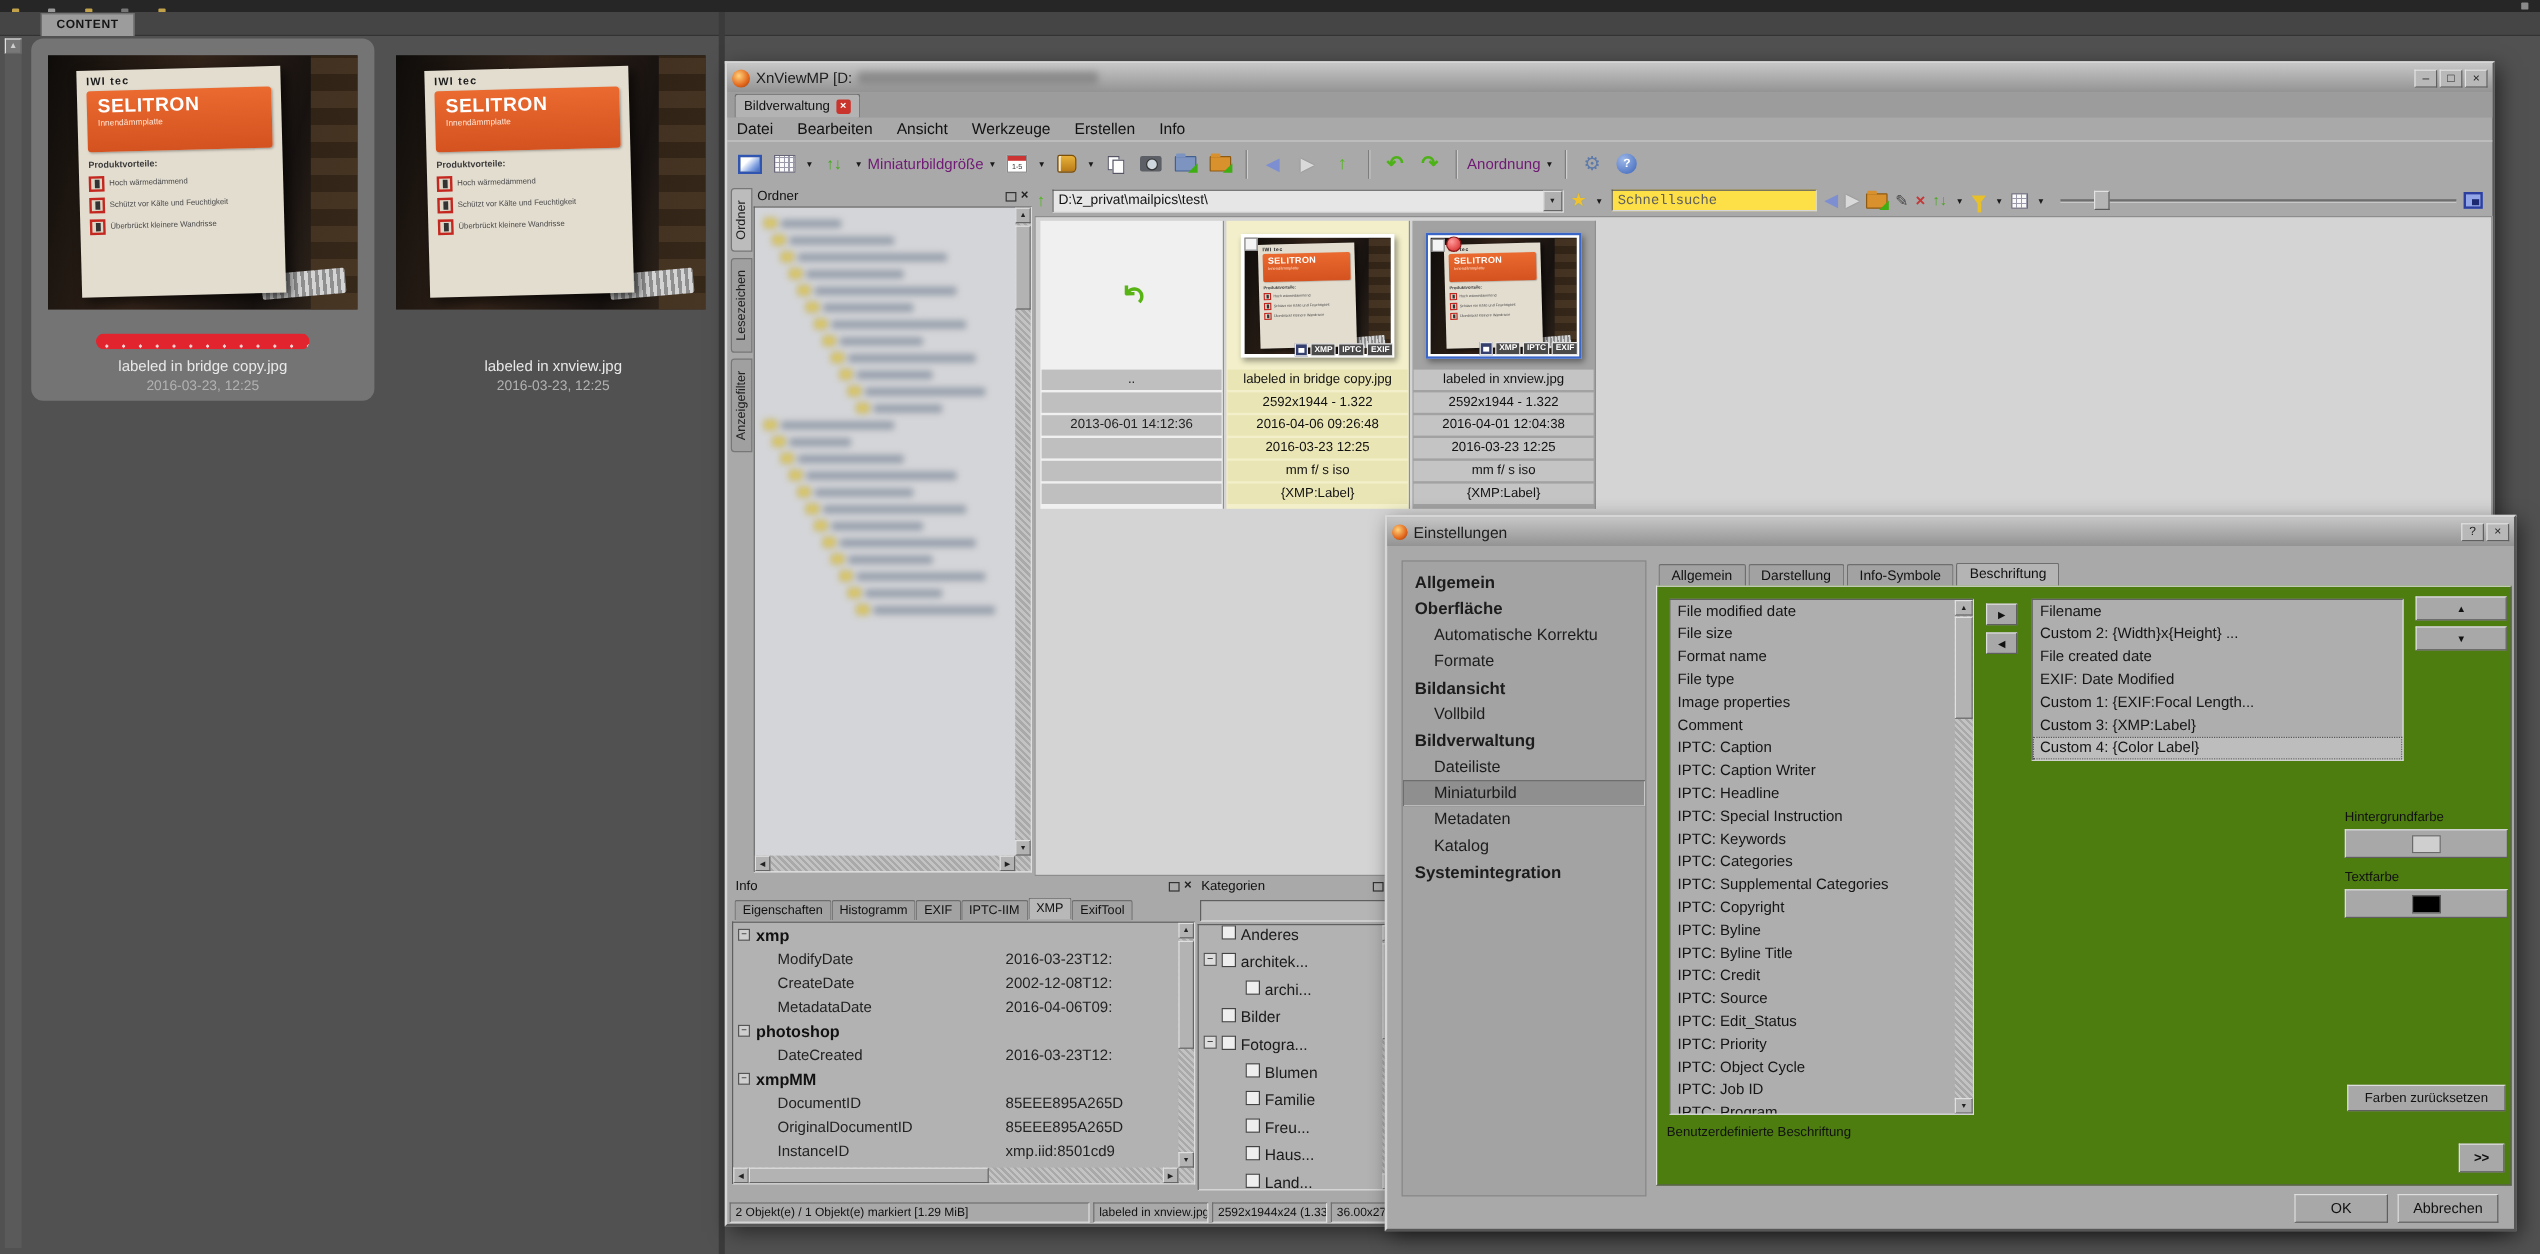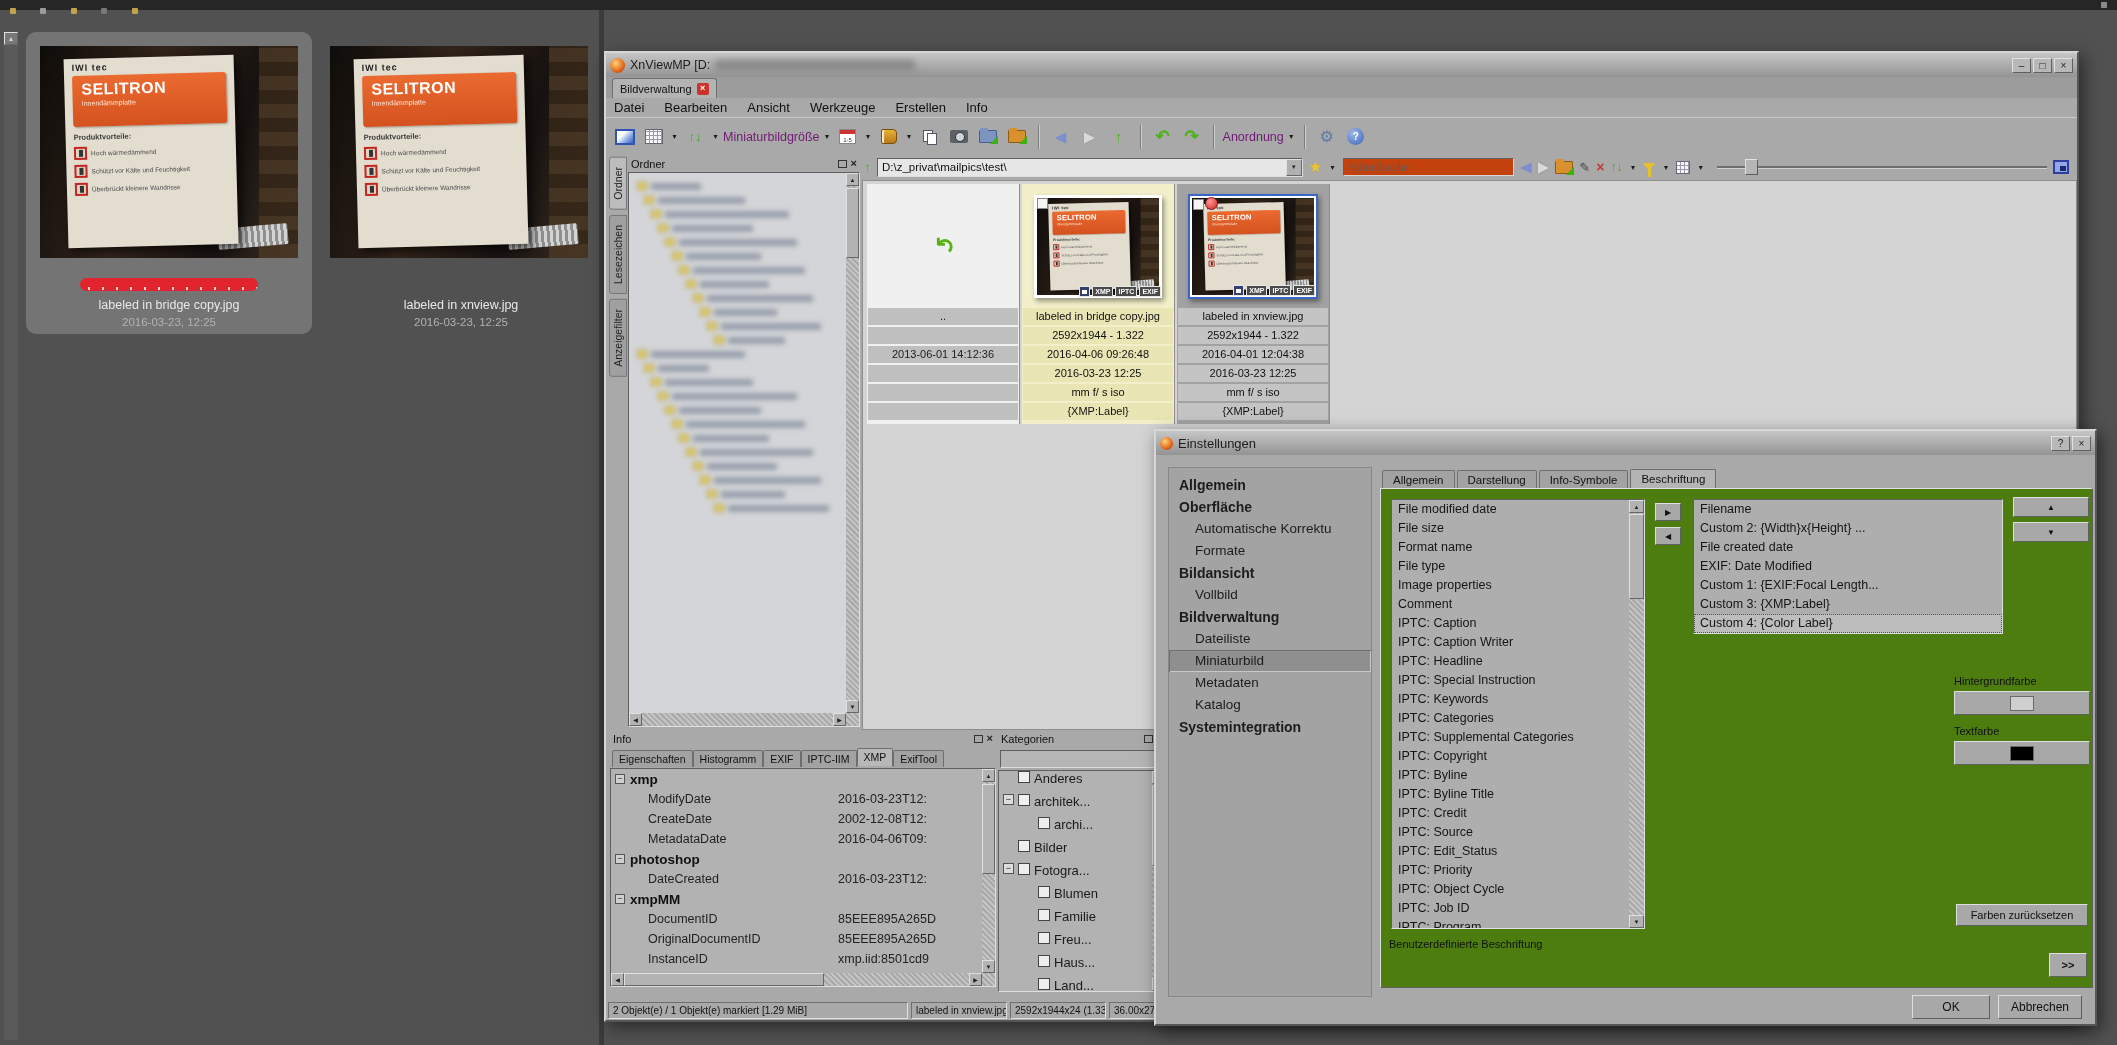--- a/index.html
+++ b/index.html
@@ -95,21 +95,21 @@
   .ffold{flex:none;width:10px;height:8px;background:#e3cf6b;border:1px solid #a8922e}
   .fbar{height:7px;background:#98a0ac;margin-top:1px;border-radius:1px}
   .vsb{position:absolute;right:0;top:0;width:13px;height:100%;background:repeating-linear-gradient(45deg,#c3c3c3 0 2px,#a9a9a9 2px 4px)}
   .hsb{position:absolute;left:0;bottom:0;height:13px;background:repeating-linear-gradient(45deg,#c3c3c3 0 2px,#a9a9a9 2px 4px)}
   .sbtn{width:13px;height:13px;background:#b3b3b3;border:1px solid;border-color:#e0e0e0 #666 #666 #e0e0e0;color:#222;font-size:6px;display:flex;align-items:center;justify-content:center}
   .sthumb{background:#b3b3b3;border:1px solid;border-color:#e0e0e0 #666 #666 #e0e0e0}
   
   .combo{height:19px;background:#e6e6e6;border:1px solid;border-color:#5f5f5f #dedede #dedede #5f5f5f;display:flex;align-items:center}
   .combo .ctext{flex:1;font-size:11.5px;color:#111;padding-left:4px;white-space:nowrap;overflow:hidden}
   .ddbtn{width:16px;height:17px;background:#b0b0b0;border:1px solid;border-color:#e0e0e0 #666 #666 #e0e0e0;display:flex;align-items:center;justify-content:center;font-size:7px;color:#222;flex:none}
-  .search{width:188px;height:18px;background:#c2410c;border:1px solid;border-color:#5f5f5f #d8d8d8 #d8d8d8 #5f5f5f;font-size:11.5px;color:#222;padding:0 4px;font-family:Liberation Serif, serif}
+  .search{width:188px;height:18px;background:#fde047;border:1px solid;border-color:#5f5f5f #d8d8d8 #d8d8d8 #5f5f5f;font-size:11.5px;color:#222;padding:0 4px;font-family:Liberation Mono, monospace}
   .search::placeholder{color:#5e5e5e}
   .slider{position:relative;width:330px;height:16px;flex:none}
   .slider .track{position:absolute;left:0;top:7px;width:100%;height:2px;background:#6e6e6e;box-shadow:0 1px 0 #d0d0d0}
   .slider .handle{position:absolute;left:28px;top:0;width:13px;height:16px;background:#b5b5b5;border:1px solid;border-color:#e2e2e2 #5c5c5c #5c5c5c #e2e2e2}
   
   .browser{background:#d4d4d4;border:1px solid #8d8d8d}
   .cell{position:absolute;top:3px;width:153px;height:240px;border-right:1px solid #8f8f8f}
   .cell1{background:#f0f0f0}.cell2{background:#f2efca}.cell3{background:#a2a2a2}
   .cimg{height:124px;display:flex;align-items:center;justify-content:center;position:relative}
   .crows{padding:0 1px}
@@ -173,20 +173,23 @@
 
 <div id="screen">
 
   <div class="abs topstrip">
     <span class="tdot" style="background:#c2a24a"></span>
     <span class="tdot" style="background:#9a9a9a"></span>
     <span class="tdot" style="background:#c2a24a"></span>
     <span class="tdot" style="background:#777"></span>
     <span class="tdot" style="background:#c2a24a"></span>
     <span class="tdot" style="background:#8a8a8a;float:right"></span>
+  </div>
+  <div class="abs btabrow">
+    <div class="ctab-bridge">CONTENT</div>
   </div>
   <div class="abs bscroll">
     <div class="sbtn">▲</div>
   </div>
   <div class="abs" style="left:599px;top:10px;width:5px;height:1035px;background:#3b3b3b"></div>
 
   <div class="bthumb sel" style="left:26px;top:32px">
     <div class="abs" style="left:14px;top:14px">
   <div class="photo">
     <div class="ph-wood"></div>

